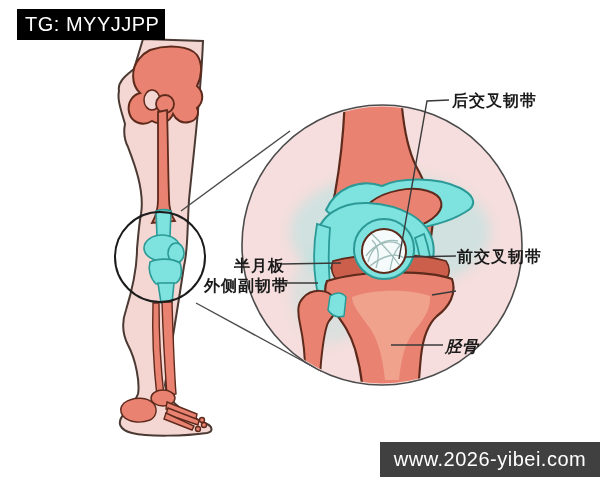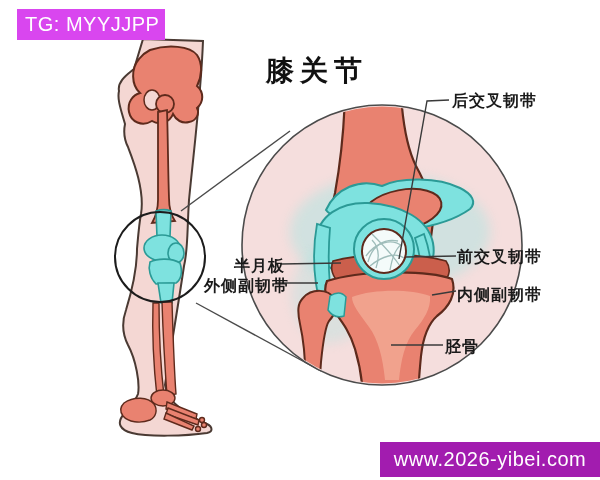--- a/index.html
+++ b/index.html
@@ -3,40 +3,40 @@
 <meta charset="utf-8">
 <style>
   html,body{margin:0;padding:0;background:#fff;}
   .stage{
     position:relative;width:600px;height:480px;background:#ffffff;
     overflow:hidden;font-family:"Liberation Sans","DejaVu Sans",sans-serif;
   }
   .wm{position:absolute;color:#fff;font-size:20px;}
   .wm-top{
     left:17px;top:9px;width:148px;height:31px;line-height:31px;
-    background:#d946ef;padding-left:8px;box-sizing:border-box;letter-spacing:.5px;
+    background:#000000;padding-left:8px;box-sizing:border-box;letter-spacing:.5px;
   }
   .wm-bottom{
     left:380px;top:442px;width:220px;height:35px;line-height:35px;
-    background:#a21caf;text-align:center;letter-spacing:.5px;
+    background:#404040;text-align:center;letter-spacing:.5px;
   }
   .title{
     position:absolute;left:266px;top:52px;font-size:28px;font-weight:bold;
     color:#111;letter-spacing:6px;white-space:nowrap;
   }
   .lbl{
     position:absolute;font-size:16px;font-weight:bold;color:#1a1a1a;
     white-space:nowrap;letter-spacing:1px;
   }
   .lbl-pcl{left:452px;top:91px;}
   .lbl-meniscus{left:234px;top:256px;}
   .lbl-lcl{left:204px;top:276px;}
   .lbl-acl{left:457px;top:247px;}
   .lbl-mcl{left:457px;top:285px;}
-  .lbl-tibia{left:445px;top:337px;}
+  .lbl-tibia{left:445px;top:337px;font-style:italic;}
   svg{position:absolute;left:0;top:0;}
 </style>
 </head>
 <body>
 
 <div class="stage">
 
   <svg width="600" height="480" viewBox="0 0 600 480">
     <defs>
       <clipPath id="detailClip">
@@ -199,23 +199,21 @@
       <line x1="281" y1="264" x2="341" y2="263"></line>
       <line x1="276" y1="283" x2="318" y2="283"></line>
       <line x1="456" y1="256" x2="406" y2="257"></line>
       <line x1="456" y1="291" x2="432" y2="295"></line>
       <line x1="443" y1="345" x2="391" y2="345"></line>
     </g>
   </svg>
 
   <div class="wm wm-top">TG: MYYJJPP</div>
 
-  <div class="title">膝关节</div>
 
   <div class="lbl lbl-pcl">后交叉韧带</div>
   <div class="lbl lbl-meniscus">半月板</div>
   <div class="lbl lbl-lcl">外侧副韧带</div>
   <div class="lbl lbl-acl">前交叉韧带</div>
-  <div class="lbl lbl-mcl">内侧副韧带</div>
   <div class="lbl lbl-tibia">胫骨</div>
 
   <div class="wm wm-bottom">www.2026-yibei.com</div>
 </div>
 
 </body></html>

